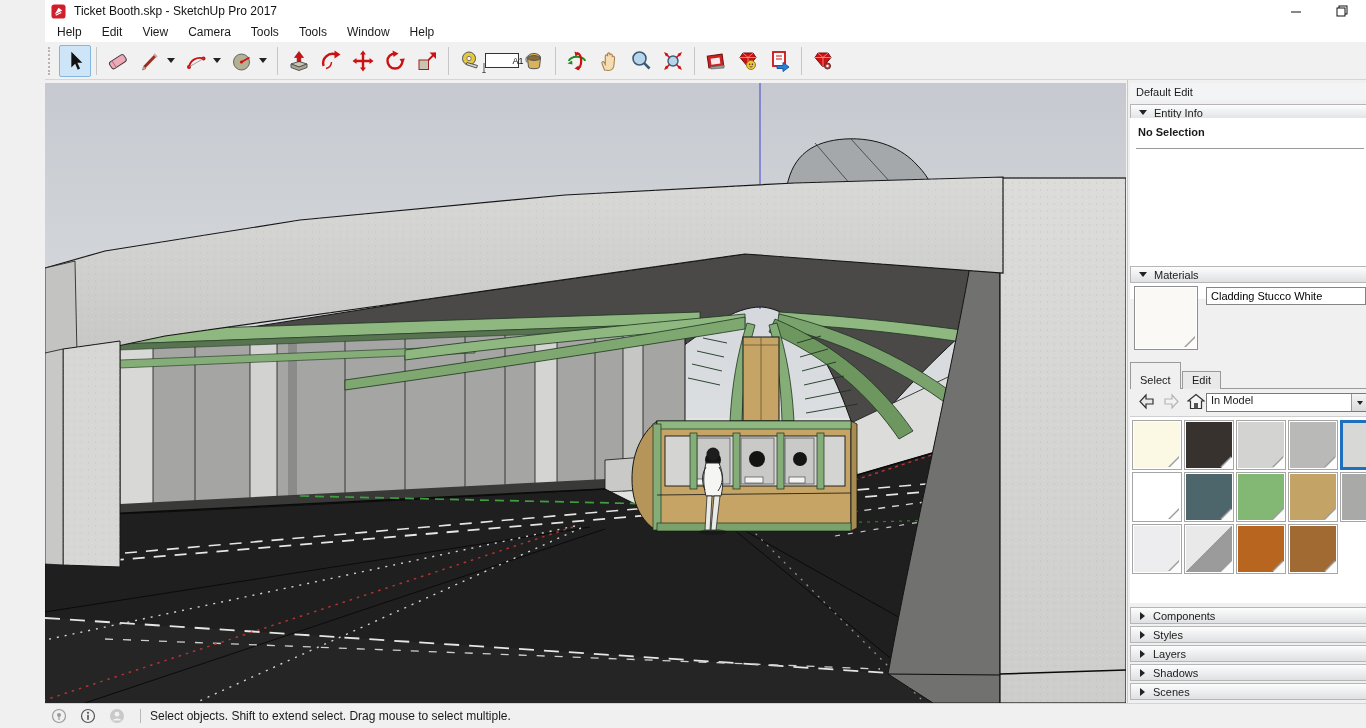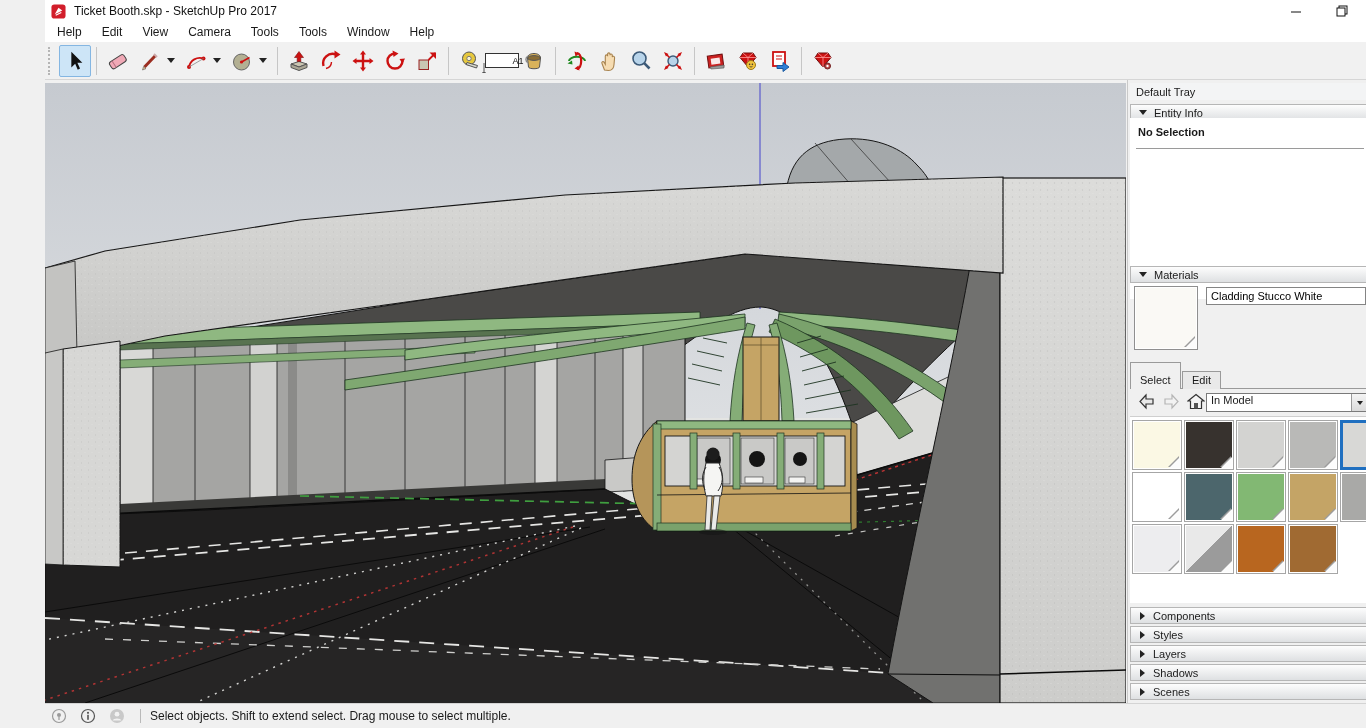--- a/index.html
+++ b/index.html
@@ -508,21 +508,21 @@
     <g>
       <path d="M18,266 L75,258 L75,484 L18,482 Z" fill="#d7d7d5" stroke="#141414"></path>
       <path d="M18,266 L75,258 L75,484 L18,482 Z" fill="url(#speck)" opacity="0.4"></path>
       <path d="M0,270 L18,266 L18,482 L0,481 Z" fill="#c8c8c6" stroke="#141414" stroke-width="0.8"></path>
     </g>
   </svg>
   </div>
 
   <div id="tray">
     <div class="tray-titlebar">
-      <span class="t">Default Tray</span>
+      <span class="t">Default Edit</span>
     </div>
     <svg class="pin-icon" width="12" height="14" viewBox="0 0 12 14">
       <path d="M3 1 L9 1 M4 1 L4 6 L2 8 L10 8 L8 6 L8 1 M6 8 L6 13" stroke="#333" stroke-width="1.2" fill="none"></path>
     </svg>
     <div class="tray-close">
       <svg width="8" height="8" viewBox="0 0 8 8">
           <path d="M0,0 L8,8 M8,0 L0,8" stroke="#fff" stroke-width="1.4"></path>
         </svg>
     </div>
 

